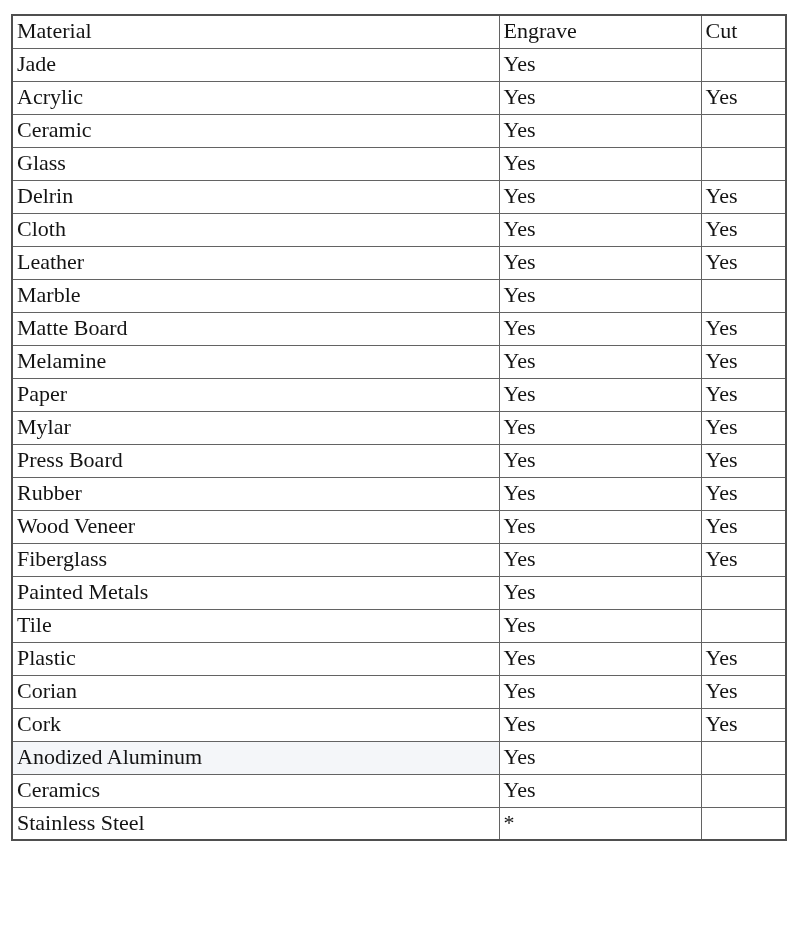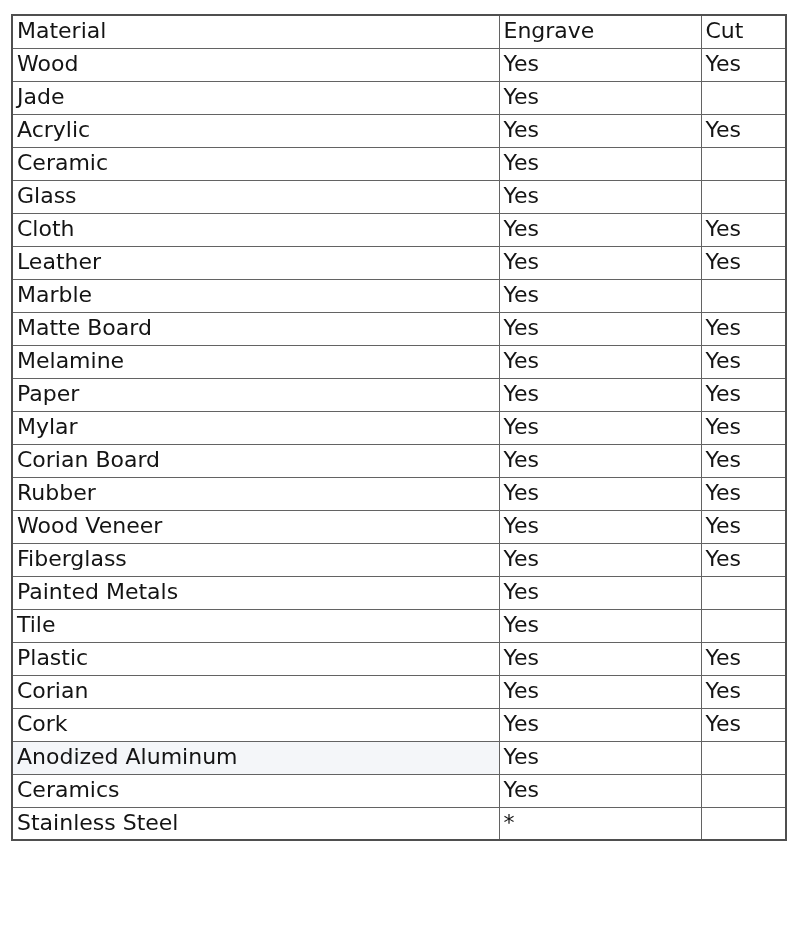--- a/index.html
+++ b/index.html
@@ -15,20 +15,21 @@
     height: 947px;
     background: var(--page-bg);
     font-family: "DejaVu Sans", "Liberation Sans", sans-serif;
     color: var(--text-color);
     overflow: hidden;
   }
   .page {
     position: relative;
     width: 800px;
     height: 947px;
+    font-family: Liberation Serif, serif;
   }
   table.materials {
     position: absolute;
     left: 11px;
     top: 14px;
     width: 774px;
     border-collapse: collapse;
     table-layout: fixed;
     border: 2px solid var(--outer-border-color);
     background: #ffffff;
@@ -64,43 +65,43 @@
     </colgroup>
     <thead>
       <tr>
         <th>Material</th>
         <th>Engrave</th>
         <th>Cut</th>
       </tr>
     </thead>
     <tbody>
         <tr>
-          <td class="cell-material">Wood</td>
-          <td class="cell-engrave">Yes</td>
-          <td class="cell-cut">Yes</td>
-        </tr>
-        <tr>
           <td class="cell-material">Jade</td>
           <td class="cell-engrave">Yes</td>
           <td class="cell-cut"></td>
         </tr>
         <tr>
           <td class="cell-material">Acrylic</td>
           <td class="cell-engrave">Yes</td>
           <td class="cell-cut">Yes</td>
         </tr>
         <tr>
           <td class="cell-material">Ceramic</td>
           <td class="cell-engrave">Yes</td>
           <td class="cell-cut"></td>
         </tr>
         <tr>
           <td class="cell-material">Glass</td>
           <td class="cell-engrave">Yes</td>
           <td class="cell-cut"></td>
+        </tr>
+        <tr>
+          <td class="cell-material">Delrin</td>
+          <td class="cell-engrave">Yes</td>
+          <td class="cell-cut">Yes</td>
         </tr>
         <tr>
           <td class="cell-material">Cloth</td>
           <td class="cell-engrave">Yes</td>
           <td class="cell-cut">Yes</td>
         </tr>
         <tr>
           <td class="cell-material">Leather</td>
           <td class="cell-engrave">Yes</td>
           <td class="cell-cut">Yes</td>
@@ -124,21 +125,21 @@
           <td class="cell-material">Paper</td>
           <td class="cell-engrave">Yes</td>
           <td class="cell-cut">Yes</td>
         </tr>
         <tr>
           <td class="cell-material">Mylar</td>
           <td class="cell-engrave">Yes</td>
           <td class="cell-cut">Yes</td>
         </tr>
         <tr>
-          <td class="cell-material">Corian Board</td>
+          <td class="cell-material">Press Board</td>
           <td class="cell-engrave">Yes</td>
           <td class="cell-cut">Yes</td>
         </tr>
         <tr>
           <td class="cell-material">Rubber</td>
           <td class="cell-engrave">Yes</td>
           <td class="cell-cut">Yes</td>
         </tr>
         <tr>
           <td class="cell-material">Wood Veneer</td>

